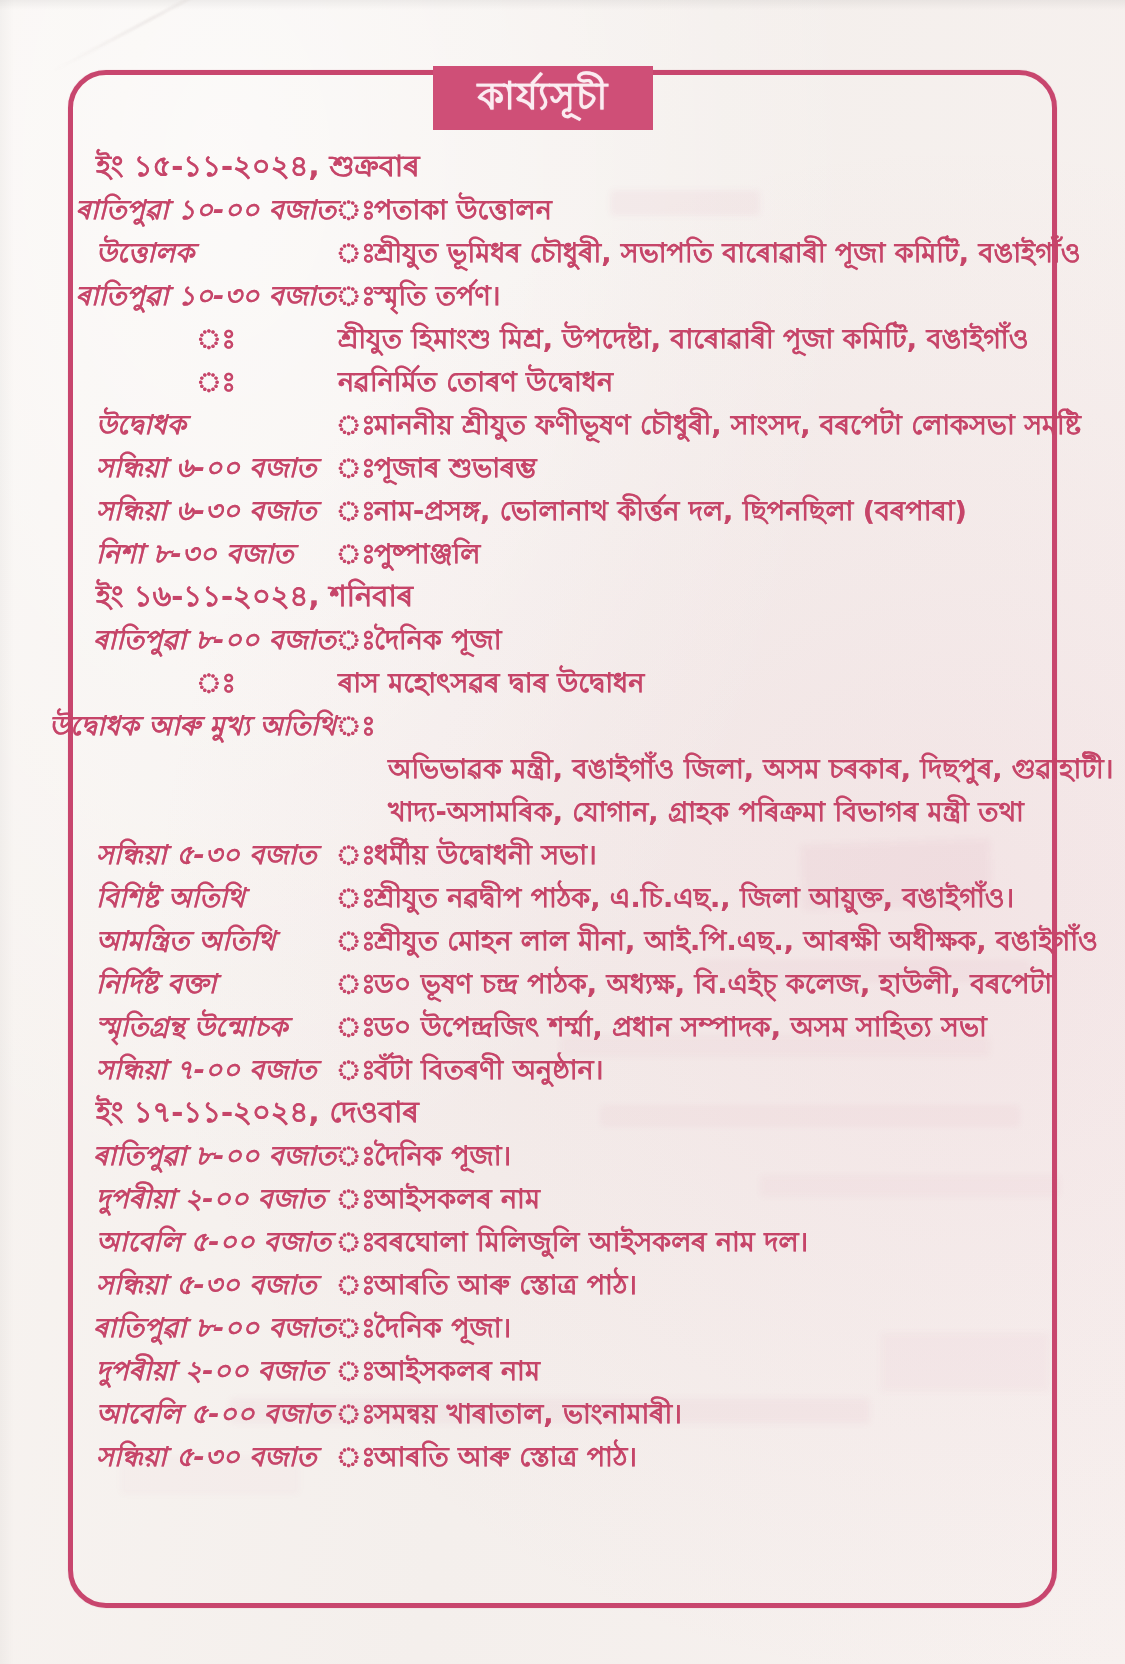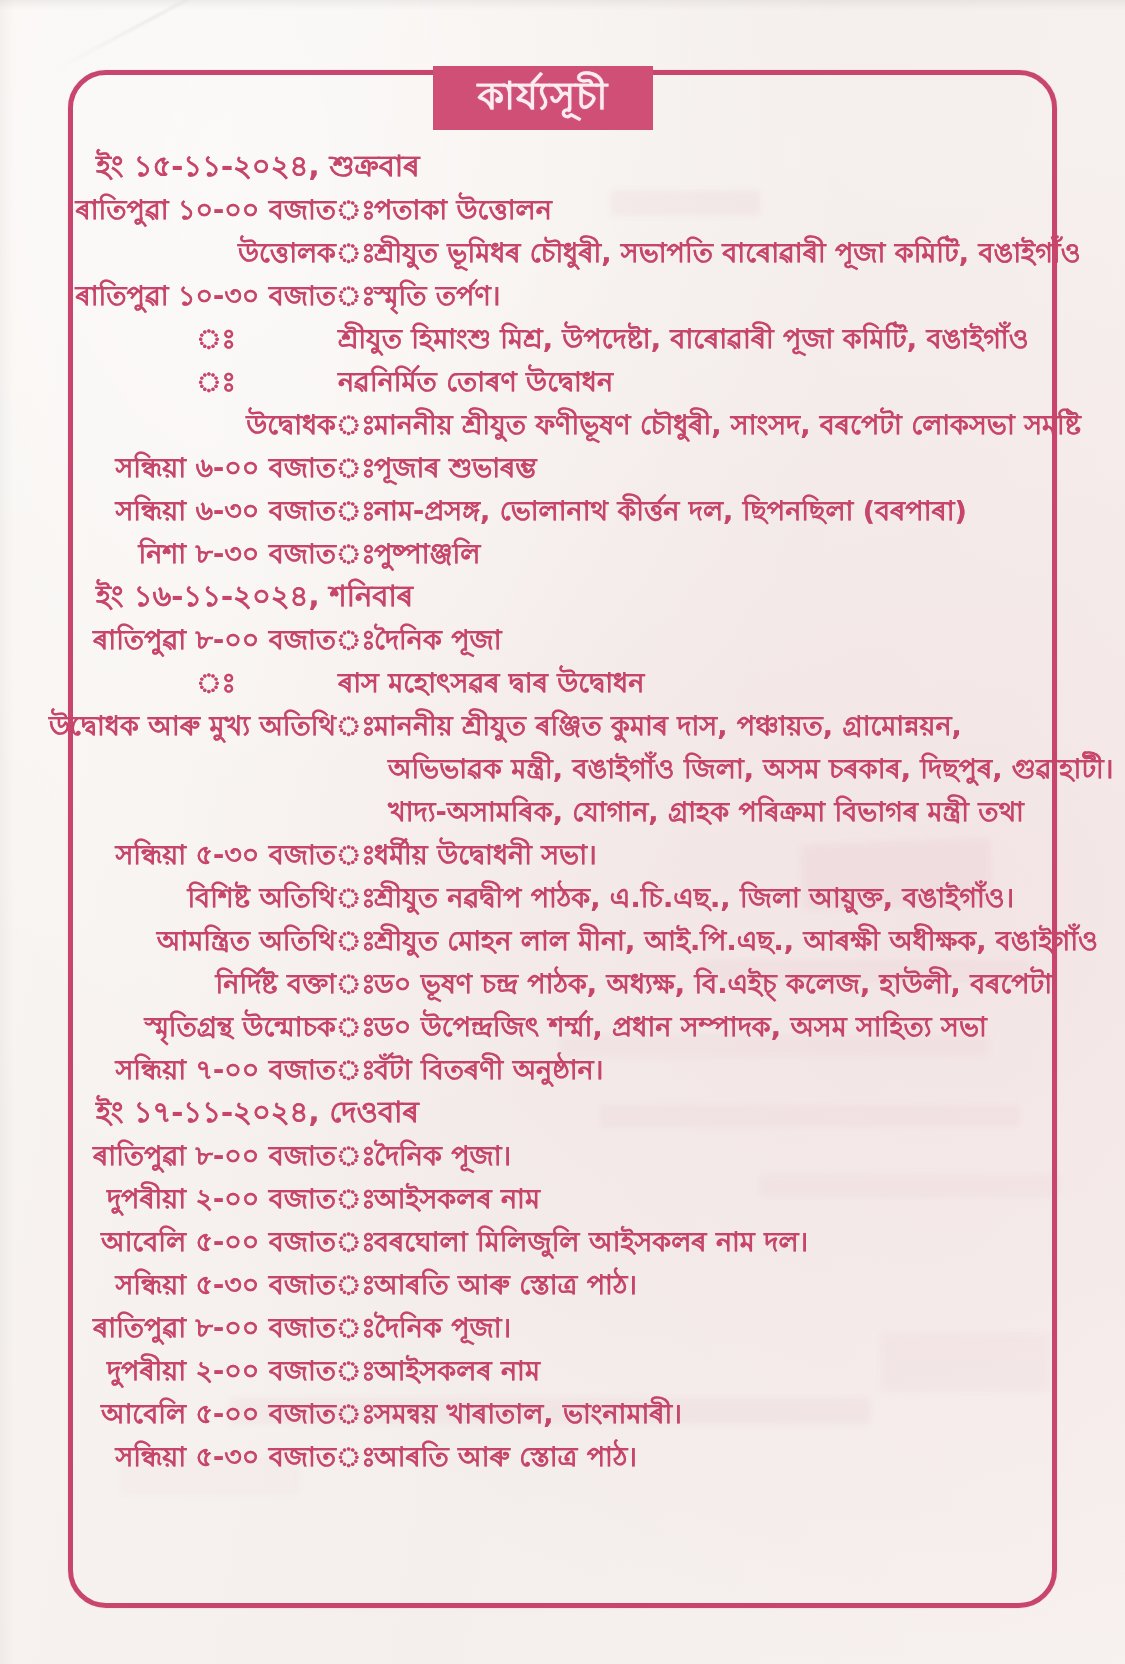--- a/index.html
+++ b/index.html
@@ -49,21 +49,21 @@
     font-size:29px;font-weight:bold;white-space:nowrap;
     text-shadow:0 0 0.6px rgba(198,69,105,0.65);
   }
   .line{
     height:43px;
     display:grid;grid-template-columns:240px 36px 1fr;
     align-items:center;
     font-size:27px;font-weight:bold;white-space:nowrap;
     text-shadow:0 0 0.6px rgba(198,69,105,0.6);
   }
-  .line .time{text-align:right;direction:rtl;}
+  .line .time{text-align:left;direction:rtl;font-style:italic;}
   .line .sep{text-align:center;}
   .line .desc{padding-left:2px;}
   .line.cont .desc{padding-left:16px;}
 
   
   .ghost{position:absolute;background:rgba(200,90,130,0.10);filter:blur(3px);border-radius:4px;}
   .g1{top:190px;left:610px;width:150px;height:26px;opacity:0.6;}
   .g2{top:838px;left:990px;width:66px;height:190px;opacity:0.5;transform:rotate(88deg);transform-origin:top left;}
   .g3{top:960px;left:700px;width:330px;height:22px;opacity:0.45;}
   .g4{top:1035px;left:560px;width:430px;height:22px;opacity:0.4;}
@@ -138,21 +138,20 @@
         <span class="sep">ঃ</span>
         <span class="desc">দৈনিক পূজা</span>
       </div>
       <div class="line">
         <span class="sep">ঃ</span>
         <span class="desc">ৰাস মহোৎসৱৰ দ্বাৰ উদ্বোধন</span>
       </div>
       <div class="line">
         <span class="time">উদ্বোধক আৰু  মুখ্য অতিথি</span>
         <span class="sep">ঃ</span>
-        <span class="desc">মাননীয় শ্রীযুত ৰঞ্জিত কুমাৰ দাস, পঞ্চায়ত, গ্রামোন্নয়ন,</span>
       </div>
       <div class="line cont">
         <span class="time"></span>
         <span class="sep"></span>
         <span class="desc">অভিভাৱক মন্ত্রী, বঙাইগাঁও জিলা, অসম চৰকাৰ, দিছপুৰ, গুৱাহাটী।</span>
       </div>
       <div class="line cont">
         <span class="time"></span>
         <span class="sep"></span>
         <span class="desc">খাদ্য-অসামৰিক, যোগান, গ্রাহক পৰিক্রমা বিভাগৰ মন্ত্রী তথা</span>

